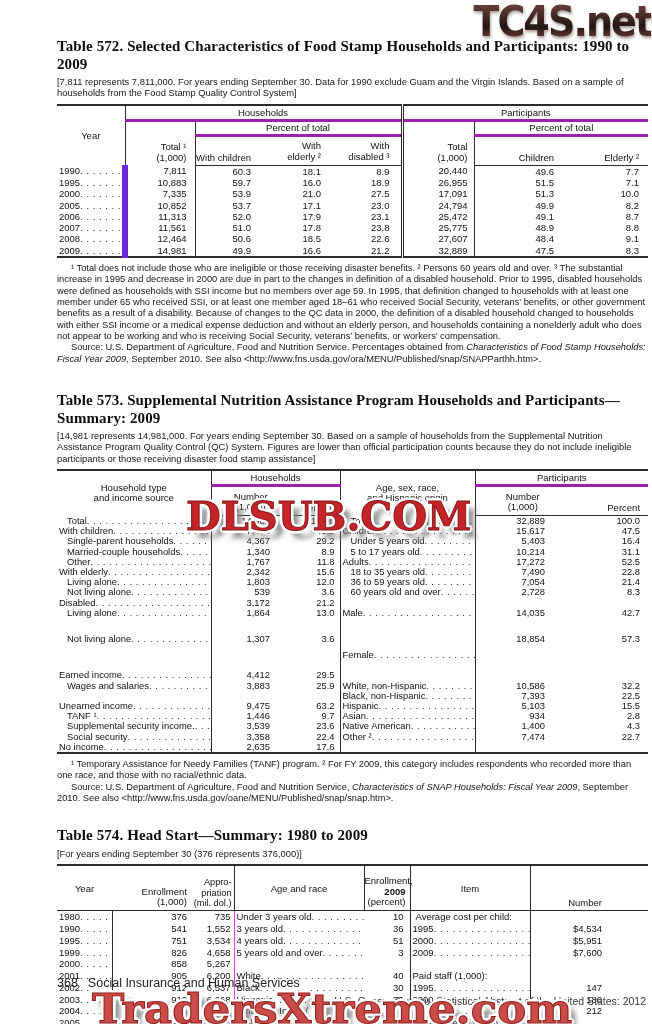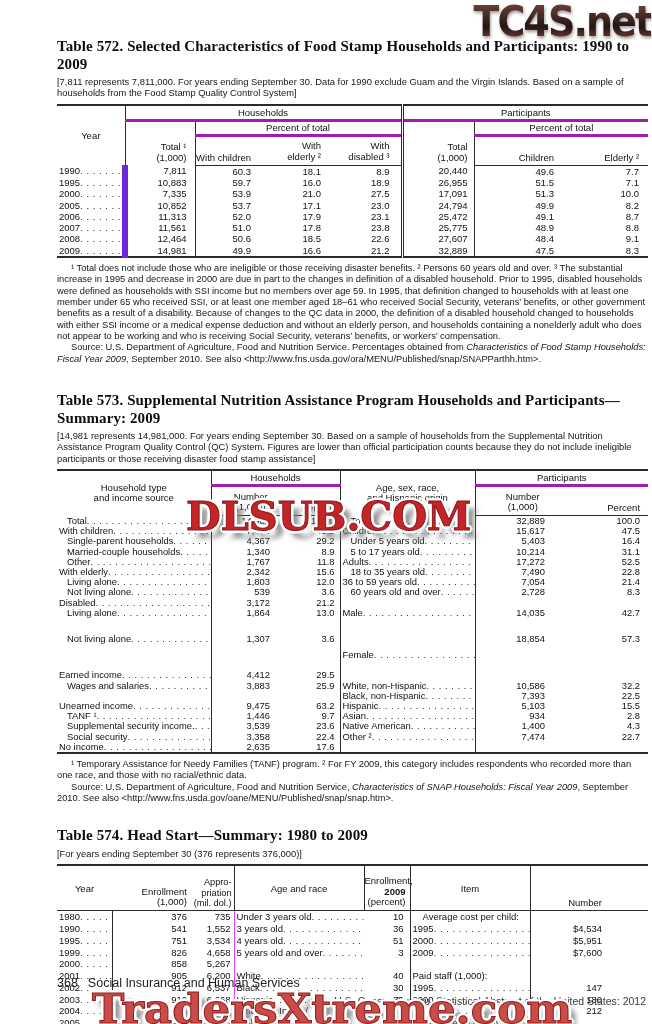--- a/index.html
+++ b/index.html
@@ -420,21 +420,21 @@
           <tr>
             <td>
               <div class="lw" style="padding-left: 10px;">
                 <span class="lbl">Living alone</span>
                 <span class="leader"></span>
               </div>
             </td>
             <td class="num">1,803</td>
             <td class="num">12.0</td>
             <td>
-              <div class="lw" style="padding-left: 2px;">
+              <div class="lw" style="padding-left: 10px;">
                 <span class="lbl">36 to 59 years old</span>
                 <span class="leader"></span>
               </div>
             </td>
             <td class="num">7,054</td>
             <td class="num">21.4</td>
           </tr>
           <tr>
             <td>
               <div class="lw" style="padding-left: 10px;">
@@ -715,21 +715,21 @@
             <td class="num">376</td>
             <td class="num">735</td>
             <td>
               <div class="lw" style="padding-left: 2px;">
                 <span class="lbl">Under 3 years old</span>
                 <span class="leader"></span>
               </div>
             </td>
             <td class="num">10</td>
             <td>
-              <div class="lw" style="padding-left: 12px;">
+              <div class="lw" style="padding-left: 5px;">
                 <span class="lbl">Average cost per child:</span>
               </div>
             </td>
             <td class="num"></td>
           </tr>
           <tr>
             <td>
               <div class="lw" style="padding-left: 2px;">
                 <span class="lbl">1990</span>
                 <span class="leader"></span>

